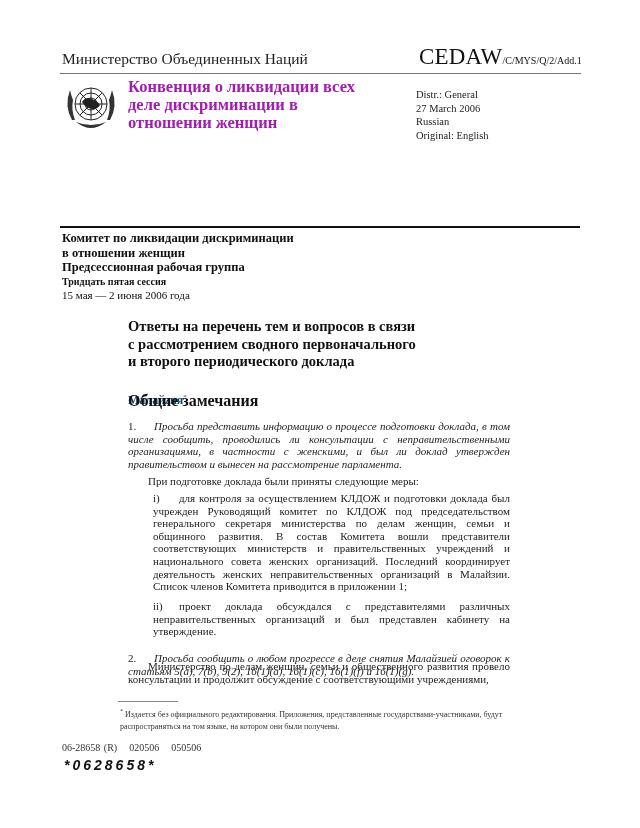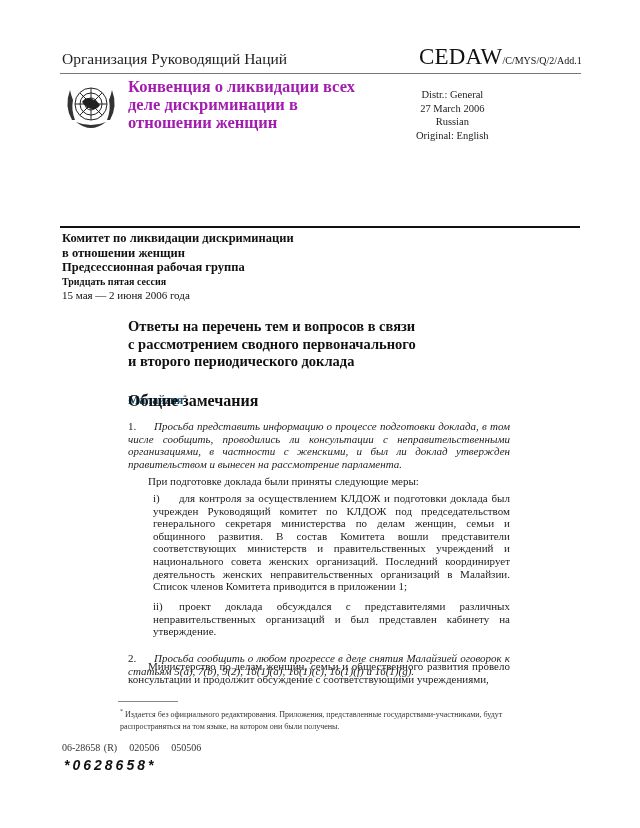--- a/index.html
+++ b/index.html
@@ -5,21 +5,21 @@
   html, body { margin:0; padding:0; background:#ffffff; }
   body { width:640px; height:828px; position:relative; overflow:hidden; color:#1a1a1a; font-family:"Liberation Serif", "DejaVu Serif", serif; }
   .abs { position:absolute; }
   .org-name { left:62px; top:50px; font-size:15.5px; color:#222; }
   .symbol { left:419px; top:44px; white-space:nowrap; color:#111; }
   .symbol .main { font-size:23px; letter-spacing:0.2px; }
   .symbol .sub { font-size:10px; }
   .rule-top { left:60px; top:73px; width:521px; height:0; border-top:1px solid #777; }
   .logo { left:62px; top:80px; width:58px; height:52px; }
   .convention { left:128px; top:78px; font-size:16.5px; font-weight:bold; line-height:18px; color:#a21caf; }
-  .distr { left:416px; top:88px; font-size:10.5px; line-height:13.5px; color:#222;text-align:center; }
+  .distr { left:416px; top:88px; font-size:10.5px; line-height:13.5px; color:#222; }
   .rule-thick { left:60px; top:226px; width:520px; height:0; border-top:2px solid #111; }
   .committee { left:62px; top:231px; font-size:12.5px; line-height:14.5px; color:#111; }
   .committee .b { font-weight:bold; }
   .committee .session { font-weight:bold; font-size:10px; line-height:13px; }
   .committee .dates { font-size:11px; line-height:14px; }
   .title { left:128px; top:318px; font-size:14.5px; font-weight:bold; line-height:17.5px; color:#111; }
   .country { left:128px; top:393px; font-size:12px; font-weight:bold; color:#0c4a6e; }
   .country sup { font-size:7px; font-weight:normal; }
   .general { left:128px; top:392px; font-size:16px; font-weight:bold; color:#111; }
   .body { left:128px; width:382px; font-size:11px; line-height:12.6px; text-align:justify; color:#222; }
@@ -29,21 +29,21 @@
   .fn-rule { left:118px; top:701px; width:60px; height:0; border-top:1px solid #888; }
   .footnote { left:120px; top:705px; width:390px; font-size:8px; line-height:12px; color:#333; }
   .footnote sup { font-size:6px; }
   .job { left:62px; top:742px; font-size:10px; color:#333; word-spacing:1px; }
   .job span { margin-right:12px; }
   .barcode { left:64px; top:757px; font-family:"Liberation Sans", "DejaVu Sans", sans-serif; font-style:italic; font-weight:bold; font-size:14px; letter-spacing:3px; color:#111; }
 </style>
 </head>
 <body>
 
-<div class="abs org-name">Организация Руководящий Наций</div>
+<div class="abs org-name">Министерство Объединенных Наций</div>
 <div class="abs symbol"><span class="main">CEDAW</span><span class="sub">/C/MYS/Q/2/Add.1</span></div>
 <div class="abs rule-top"></div>
 
 <div class="abs logo">
   <svg width="58" height="52" viewBox="0 0 58 52">
     <g fill="none" stroke="#222" stroke-width="1">
       <circle cx="29" cy="24" r="16"></circle>
       <circle cx="29" cy="24" r="11"></circle>
       <circle cx="29" cy="24" r="6"></circle>
       <line x1="13" y1="24" x2="45" y2="24"></line>

